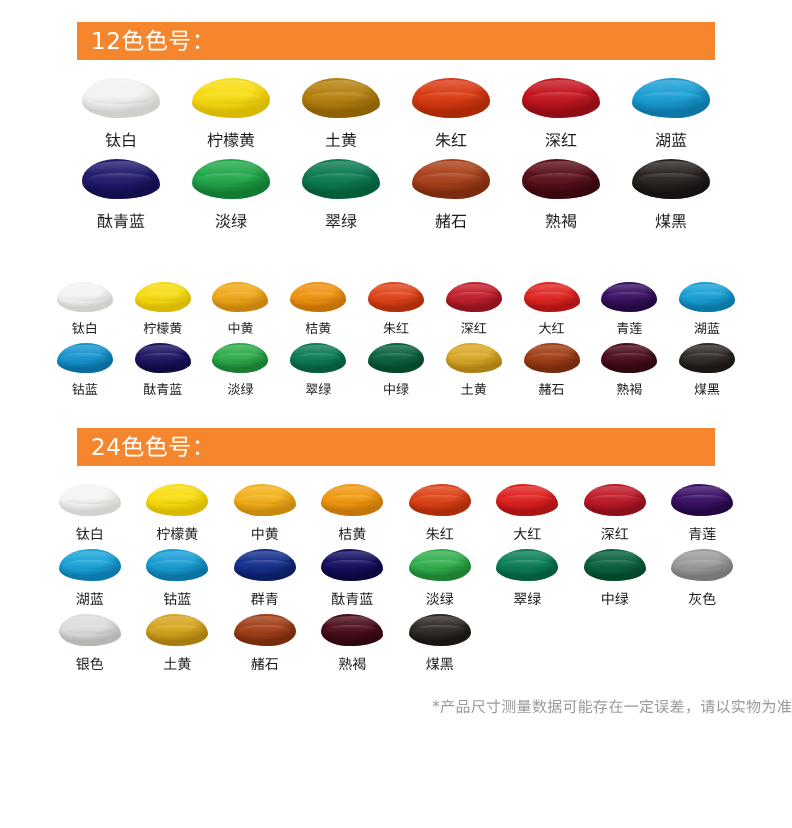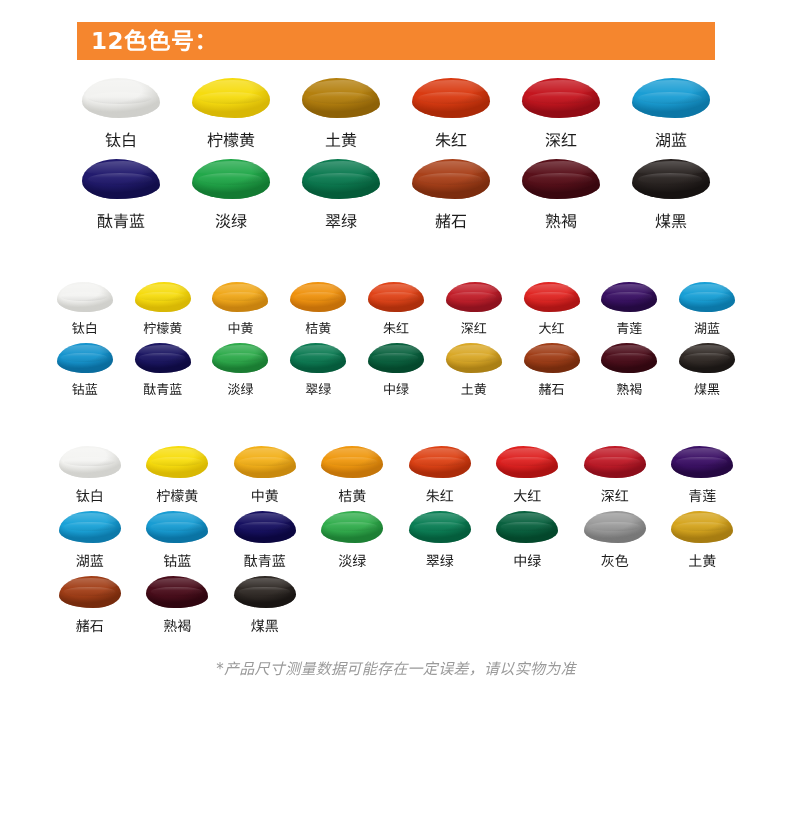--- a/index.html
+++ b/index.html
@@ -32,21 +32,21 @@
     width: 638px;
     height: 38px;
     background: #f5862e;
     display: flex;
     align-items: center;
     padding-left: 14px;
   }
   .banner-title {
     color: #ffffff;
     font-size: 23px;
-    font-weight: 700;
+    font-weight: 400;
     letter-spacing: 0.5px;
     line-height: 1;
     font-family: "DejaVu Sans", "Liberation Sans", sans-serif;
   }
 
   
   .grid {
     margin: 0 auto;
     display: grid;
     justify-items: center;
@@ -124,26 +124,25 @@
   .size-18 .label { font-size: 13px; margin-top: 6px; }
   .size-24 .label { font-size: 14px; margin-top: 7px; }
 
   
   .gap-after-12 { height: 34px; }
   .gap-after-18 { height: 30px; }
   .gap-after-24 { height: 22px; }
   .top-gap { height: 22px; }
 
   .footnote {
-    text-align: center;
+    text-align: right;
     color: #9a9a9a;
     font-size: 15px;
     font-family: "DejaVu Sans", "Liberation Sans", sans-serif;
     letter-spacing: 0.3px;
-    font-style: italic;
   }
 </style>
 </head>
 <body>
 
 <div class="page">
 
   <div class="top-gap"></div>
 
   <div class="section size-12">
@@ -277,20 +276,23 @@
         <div class="swatch-cell">
           <div class="blob" style="background: radial-gradient(70% 55% at 38% 30%, rgb(51, 44, 40) 0%, rgb(51, 44, 40) 55%, rgb(27, 23, 21) 100%); box-shadow: rgb(27, 23, 21) 0px -3px 5px -2px inset; border-radius: 52% 48% 45% 55% / 62% 55% 45% 38%;"></div>
           <div class="label">煤黑</div>
         </div>
       </div>
   </div>
 
   <div class="gap-after-18"></div>
 
   <div class="section size-24">
+    <div class="banner">
+      <span class="banner-title">24色色号：</span>
+    </div>
     <div class="grid grid-24" style="grid-template-columns: repeat(8, 1fr);">
         <div class="swatch-cell">
           <div class="blob" style="background: radial-gradient(70% 55% at 38% 30%, rgb(244, 244, 242) 0%, rgb(244, 244, 242) 55%, rgb(210, 210, 206) 100%); box-shadow: rgb(210, 210, 206) 0px -3px 5px -2px inset; border-radius: 46% 54% 52% 48% / 58% 62% 38% 42%;"></div>
           <div class="label">钛白</div>
         </div>
         <div class="swatch-cell">
           <div class="blob" style="background: radial-gradient(70% 55% at 38% 30%, rgb(247, 221, 14) 0%, rgb(247, 221, 14) 55%, rgb(217, 185, 5) 100%); box-shadow: rgb(217, 185, 5) 0px -3px 5px -2px inset; border-radius: 52% 48% 45% 55% / 62% 55% 45% 38%;"></div>
           <div class="label">柠檬黄</div>
         </div>
         <div class="swatch-cell">
@@ -319,40 +321,48 @@
         </div>
         <div class="swatch-cell">
           <div class="blob" style="background: radial-gradient(70% 55% at 38% 30%, rgb(27, 163, 216) 0%, rgb(27, 163, 216) 55%, rgb(13, 122, 170) 100%); box-shadow: rgb(13, 122, 170) 0px -3px 5px -2px inset; border-radius: 52% 48% 45% 55% / 62% 55% 45% 38%;"></div>
           <div class="label">湖蓝</div>
         </div>
         <div class="swatch-cell">
           <div class="blob" style="background: radial-gradient(70% 55% at 38% 30%, rgb(25, 157, 211) 0%, rgb(25, 157, 211) 55%, rgb(11, 116, 164) 100%); box-shadow: rgb(11, 116, 164) 0px -3px 5px -2px inset; border-radius: 44% 56% 55% 45% / 55% 65% 35% 45%;"></div>
           <div class="label">钴蓝</div>
         </div>
         <div class="swatch-cell">
+          <div class="blob" style="background: radial-gradient(70% 55% at 38% 30%, rgb(22, 48, 141) 0%, rgb(22, 48, 141) 55%, rgb(12, 31, 100) 100%); box-shadow: rgb(12, 31, 100) 0px -3px 5px -2px inset; border-radius: 50% 50% 48% 52% / 60% 58% 42% 40%;"></div>
+          <div class="label">群青</div>
+        </div>
+        <div class="swatch-cell">
           <div class="blob" style="background: radial-gradient(70% 55% at 38% 30%, rgb(23, 17, 97) 0%, rgb(23, 17, 97) 55%, rgb(12, 7, 64) 100%); box-shadow: rgb(12, 7, 64) 0px -3px 5px -2px inset; border-radius: 46% 54% 52% 48% / 58% 62% 38% 42%;"></div>
           <div class="label">酞青蓝</div>
         </div>
         <div class="swatch-cell">
           <div class="blob" style="background: radial-gradient(70% 55% at 38% 30%, rgb(51, 174, 78) 0%, rgb(51, 174, 78) 55%, rgb(30, 128, 53) 100%); box-shadow: rgb(30, 128, 53) 0px -3px 5px -2px inset; border-radius: 52% 48% 45% 55% / 62% 55% 45% 38%;"></div>
           <div class="label">淡绿</div>
         </div>
         <div class="swatch-cell">
           <div class="blob" style="background: radial-gradient(70% 55% at 38% 30%, rgb(12, 127, 86) 0%, rgb(12, 127, 86) 55%, rgb(5, 94, 61) 100%); box-shadow: rgb(5, 94, 61) 0px -3px 5px -2px inset; border-radius: 50% 50% 48% 52% / 60% 58% 42% 40%;"></div>
           <div class="label">翠绿</div>
         </div>
         <div class="swatch-cell">
           <div class="blob" style="background: radial-gradient(70% 55% at 38% 30%, rgb(10, 98, 64) 0%, rgb(10, 98, 64) 55%, rgb(4, 72, 44) 100%); box-shadow: rgb(4, 72, 44) 0px -3px 5px -2px inset; border-radius: 46% 54% 52% 48% / 58% 62% 38% 42%;"></div>
           <div class="label">中绿</div>
         </div>
         <div class="swatch-cell">
           <div class="blob" style="background: radial-gradient(70% 55% at 38% 30%, rgb(155, 155, 155) 0%, rgb(155, 155, 155) 55%, rgb(120, 120, 120) 100%); box-shadow: rgb(120, 120, 120) 0px -3px 5px -2px inset; border-radius: 52% 48% 45% 55% / 62% 55% 45% 38%;"></div>
           <div class="label">灰色</div>
         </div>
         <div class="swatch-cell">
+          <div class="blob" style="background: radial-gradient(70% 55% at 38% 30%, rgb(220, 220, 218) 0%, rgb(220, 220, 218) 55%, rgb(182, 182, 179) 100%); box-shadow: rgb(182, 182, 179) 0px -3px 5px -2px inset; border-radius: 44% 56% 55% 45% / 55% 65% 35% 45%;"></div>
+          <div class="label">银色</div>
+        </div>
+        <div class="swatch-cell">
           <div class="blob" style="background: radial-gradient(70% 55% at 38% 30%, rgb(213, 165, 31) 0%, rgb(213, 165, 31) 55%, rgb(167, 125, 18) 100%); box-shadow: rgb(167, 125, 18) 0px -3px 5px -2px inset; border-radius: 46% 54% 52% 48% / 58% 62% 38% 42%;"></div>
           <div class="label">土黄</div>
         </div>
         <div class="swatch-cell">
           <div class="blob" style="background: radial-gradient(70% 55% at 38% 30%, rgb(162, 63, 24) 0%, rgb(162, 63, 24) 55%, rgb(119, 44, 14) 100%); box-shadow: rgb(119, 44, 14) 0px -3px 5px -2px inset; border-radius: 52% 48% 45% 55% / 62% 55% 45% 38%;"></div>
           <div class="label">赭石</div>
         </div>
         <div class="swatch-cell">
           <div class="blob" style="background: radial-gradient(70% 55% at 38% 30%, rgb(75, 14, 28) 0%, rgb(75, 14, 28) 55%, rgb(49, 7, 17) 100%); box-shadow: rgb(49, 7, 17) 0px -3px 5px -2px inset; border-radius: 44% 56% 55% 45% / 55% 65% 35% 45%;"></div>
           <div class="label">熟褐</div>

